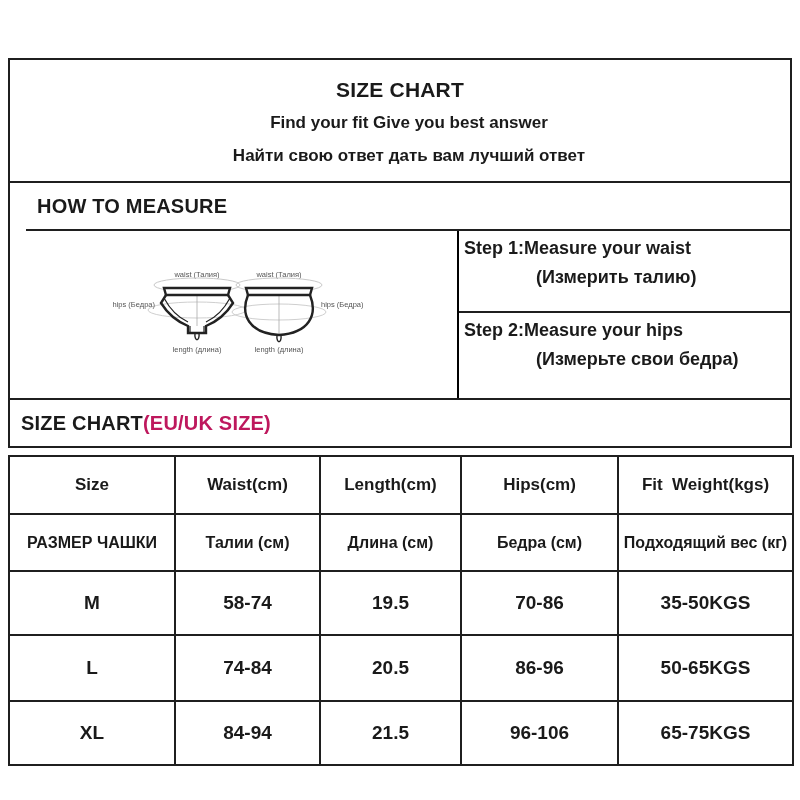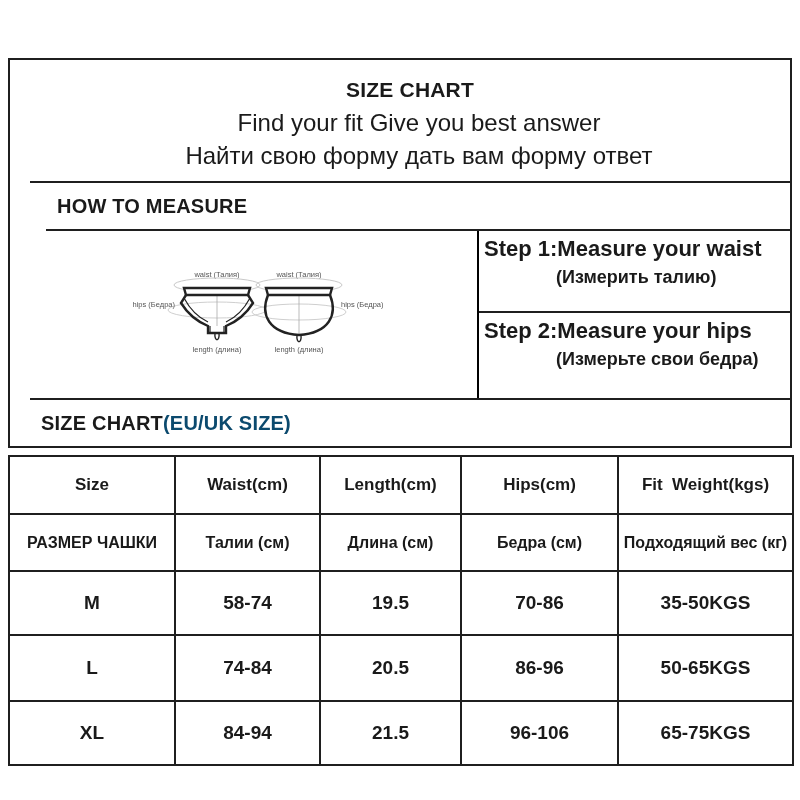--- a/index.html
+++ b/index.html
@@ -19,30 +19,29 @@
 
   
   .upper-block {
     position: absolute;
     left: 8px; top: 58px;
     width: 784px; height: 390px;
     border: 2px solid #1f1f1f;
     display: flex;
     flex-direction: column;
     background: #fff;
-    padding-left: 20px;
   }
   .title-cell {
     height: 123px;
     border-bottom: 2px solid #1f1f1f;
     text-align: center;
     padding-top: 14px;
   }
   .title-main { font-size: 21px; font-weight: 700; line-height: 32px; letter-spacing: .2px; }
-  .title-sub  { font-size: 24px; font-weight: 400; line-height: 33px; margin-left: 18px; }
+  .title-sub  { font-size: 17px; font-weight: 700; line-height: 33px; margin-left: 18px; }
 
   .htm-cell {
     height: 48px;
     border-bottom: 2px solid #1f1f1f;
     display: flex;
     align-items: center;
     padding-left: 11px;
     font-size: 20px;
     font-weight: 700;
     letter-spacing: .2px;
@@ -57,21 +56,21 @@
   .diagram-cell {
     width: 449px;
     border-right: 2px solid #000000;
     position: relative;
   }
   .diagram-cell svg { display: block; }
   .steps-col { flex: 1; display: flex; flex-direction: column; }
   .step-cell { padding: 3px 6px 0 5px; }
   .step-cell.first { height: 82px; border-bottom: 2px solid #1f1f1f; }
   .step-cell.second { flex: 1; }
-  .step-en { font-size: 22px; font-weight: 700; line-height: 29px; }
+  .step-en { font-size: 18px; font-weight: 700; line-height: 29px; }
   .step-ru { font-size: 18px; font-weight: 700; line-height: 29px; padding-left: 72px; }
 
   .sc-heading-cell {
     flex: 1;
     display: flex;
     align-items: center;
     padding-left: 11px;
     font-size: 20px;
     font-weight: 700;
     letter-spacing: .2px;
@@ -108,21 +107,21 @@
 </head>
 <body>
 
 <div class="canvas">
 
   <div class="upper-block">
 
     <div class="title-cell">
       <div class="title-main">SIZE CHART</div>
       <div class="title-sub">Find your fit Give you best answer</div>
-      <div class="title-sub">Найти свою форму дать вам форму ответ</div>
+      <div class="title-sub">Найти свою ответ дать вам лучший ответ</div>
     </div>
 
     <div class="htm-cell">HOW TO MEASURE</div>
 
     <div class="measure-row">
 
       <div class="diagram-cell">
         <svg width="447" height="165" viewBox="0 0 447 165">
 
           <g transform="translate(187,57)">
@@ -159,21 +158,21 @@
         </div>
         <div class="step-cell second">
           <div class="step-en">Step 2:Measure your hips</div>
           <div class="step-ru">(Измерьте свои бедра)</div>
         </div>
       </div>
     </div>
 
     <div class="sc-heading-cell">
       <span>SIZE CHART</span>
-        <span id="sc-red" style="color: #0c4a6e;">(EU/UK SIZE)</span>
+        <span id="sc-red" style="color: #be185d;">(EU/UK SIZE)</span>
     </div>
   </div>
 
   <div class="size-table-wrap">
     <table class="size-table">
       <colgroup>
         <col style="width:166px">
           <col style="width:145px">
           <col style="width:141px">
           <col style="width:157px">

